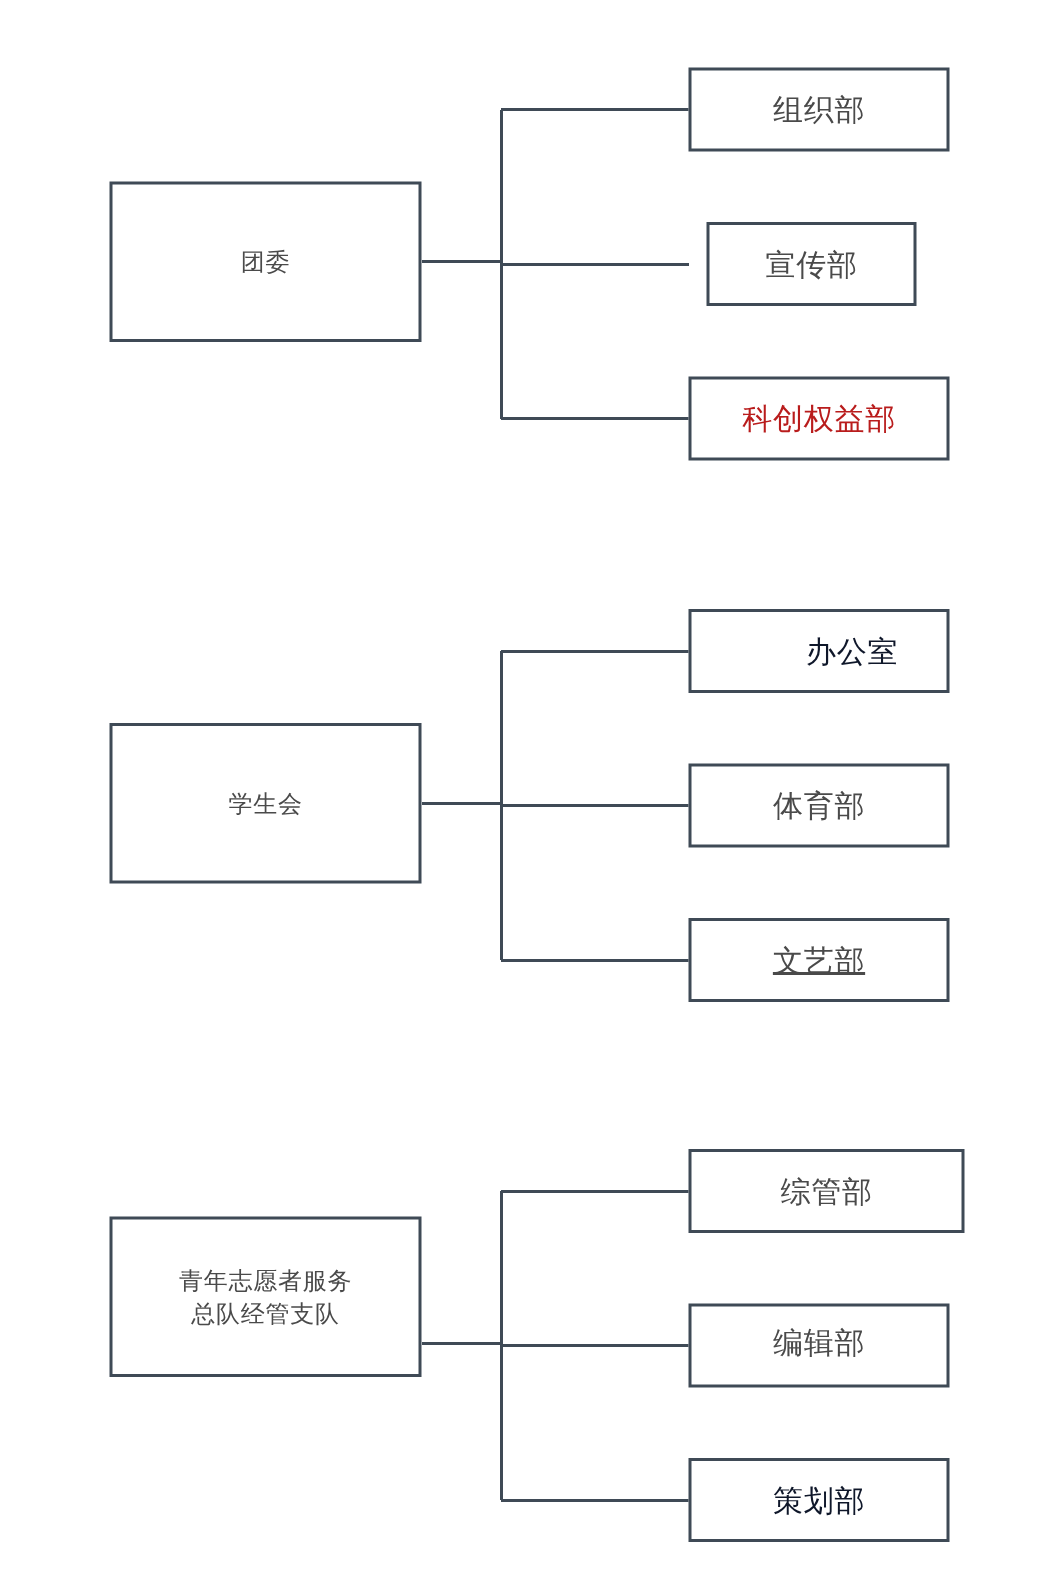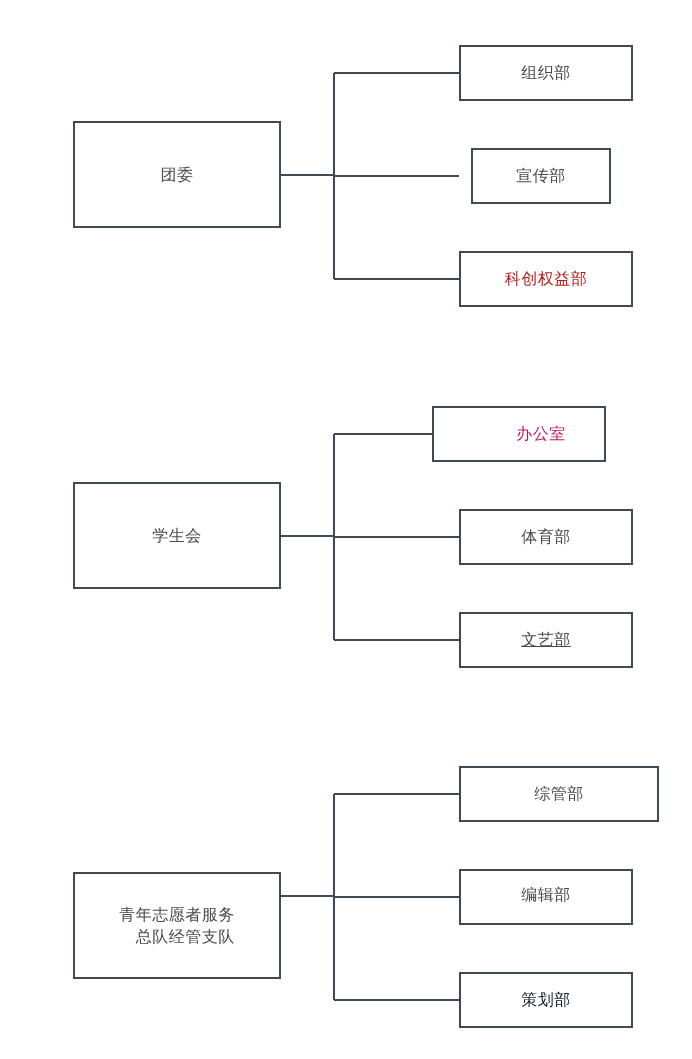--- a/index.html
+++ b/index.html
@@ -41,26 +41,25 @@
   .node .node-label {
     display: block;
     line-height: 1.35;
     white-space: pre-line;
     letter-spacing: 0.5px;
   }
   .node.parent {
     width: 208px;
     height: 107px;
     font-size: 16px;
-    text-align: right;
   }
   .node.child {
     width: 174px;
     height: 56px;
-    font-size: 16px;
+    font-size: 20px;
   }
 </style>
 </head>
 <body>
 
 <div id="org-chart">
   <svg class="connectors" viewBox="0 0 692 1059" xmlns="http://www.w3.org/2000/svg" aria-hidden="true">
       <line x1="281" y1="174.5" x2="334" y2="174.5" stroke="#3f4a56" stroke-width="2" shape-rendering="crispEdges"></line>
       <line x1="334" y1="73" x2="334" y2="279" stroke="#3f4a56" stroke-width="2" shape-rendering="crispEdges"></line>
       <line x1="334" y1="73" x2="459" y2="73" stroke="#3f4a56" stroke-width="2" shape-rendering="crispEdges"></line>
@@ -86,34 +85,34 @@
       </div>
       <div class="node child" style="left: 471px; top: 148px; width: 140px; height: 56px; border-color: rgb(63, 74, 86); color: rgb(74, 74, 74);">
         <span class="node-label">宣传部</span>
       </div>
       <div class="node child" style="left: 459px; top: 251px; width: 174px; height: 56px; border-color: rgb(63, 74, 86); color: #b91c1c;">
         <span class="node-label">科创权益部</span>
       </div>
       <div class="node parent" style="left: 73px; top: 482px; width: 208px; height: 107px; border-color: rgb(63, 74, 86); color: rgb(74, 74, 74);">
         <span class="node-label">学生会</span>
       </div>
-      <div class="node child" style="left: 432px; top: 406px; width: 174px; height: 56px; border-color: rgb(63, 74, 86); color: #be185d; padding-left: 44px;">
+      <div class="node child" style="left: 459px; top: 406px; width: 174px; height: 56px; border-color: rgb(63, 74, 86); color: #0f172a; padding-left: 44px;">
         <span class="node-label">办公室</span>
       </div>
       <div class="node child" style="left: 459px; top: 509px; width: 174px; height: 56px; border-color: rgb(63, 74, 86); color: rgb(74, 74, 74); text-align: right;">
         <span class="node-label">体育部</span>
       </div>
       <div class="node child" style="left: 459px; top: 612px; width: 174px; height: 56px; border-color: rgb(63, 74, 86); color: rgb(74, 74, 74); text-decoration: underline;">
         <span class="node-label">文艺部</span>
       </div>
-      <div class="node parent" style="left: 73px; top: 872px; width: 208px; height: 107px; border-color: rgb(63, 74, 86); color: rgb(74, 74, 74);">
+      <div class="node parent" style="left: 73px; top: 811px; width: 208px; height: 107px; border-color: rgb(63, 74, 86); color: rgb(74, 74, 74);">
         <span class="node-label">青年志愿者服务
 总队经管支队</span>
       </div>
-      <div class="node child" style="left: 459px; top: 766px; width: 200px; height: 56px; border-color: rgb(63, 74, 86); color: rgb(74, 74, 74);">
+      <div class="node child" style="left: 459px; top: 766px; width: 184px; height: 56px; border-color: rgb(63, 74, 86); color: rgb(74, 74, 74);">
         <span class="node-label">综管部</span>
       </div>
       <div class="node child" style="left: 459px; top: 869px; width: 174px; height: 56px; border-color: rgb(63, 74, 86); color: rgb(74, 74, 74); font-family: Liberation Mono, monospace;">
         <span class="node-label">编辑部</span>
       </div>
       <div class="node child" style="left: 459px; top: 972px; width: 174px; height: 56px; border-color: rgb(63, 74, 86); color: #0f172a;">
         <span class="node-label">策划部</span>
       </div>
     </div>
 </div>

